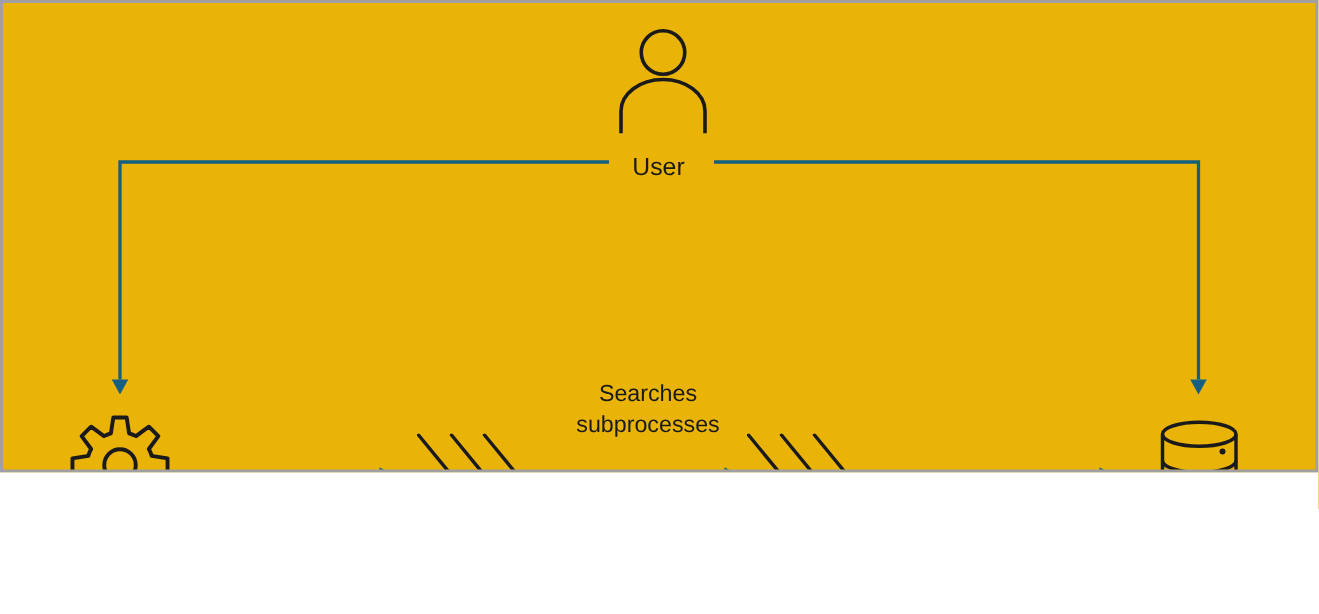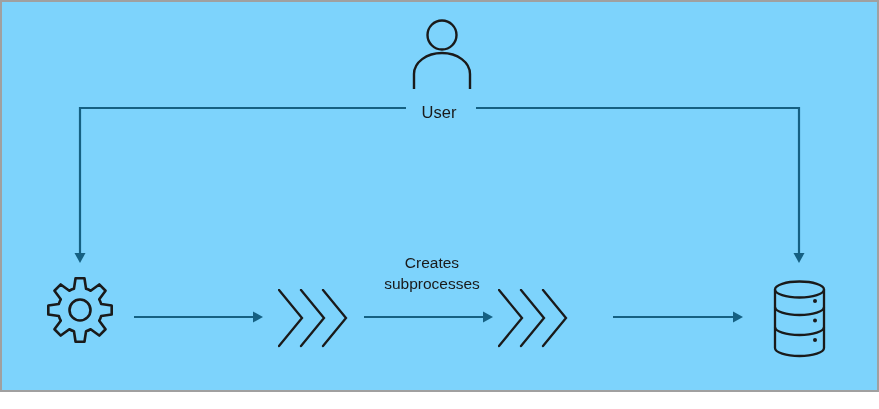--- a/index.html
+++ b/index.html
@@ -1,18 +1,18 @@
 <!DOCTYPE html>
 <html><head>
 <meta charset="utf-8">
 <style>
   html,body{margin:0;padding:0;background:#fff;}
   .canvas{
-    position:relative;width:879px;height:392px;box-sizing:border-box;
-    background:#7dd3fc;border:2px solid #a0a0a0;overflow:hidden;
+    position:relative;width:879px;height:315px;box-sizing:border-box;
+    background:#eab308;border:2px solid #a0a0a0;overflow:hidden;
     font-family:"Liberation Sans",sans-serif;color:#1a1a1a;
   }
   .layer{position:absolute;left:0;top:0;}
   .label{
     position:absolute;transform:translate(-50%,-50%);
     text-align:center;white-space:pre-line;
     font-size:15.5px;line-height:21px;color:#1a1a1a;
   }
   .label.user{font-size:16.5px;}
   .connector{stroke:#156082;stroke-width:2.2;fill:none;}
@@ -88,19 +88,19 @@
     <circle cx="43" cy="21" r="2" fill="#1a1a1a"></circle>
     <circle cx="43" cy="40.5" r="2" fill="#1a1a1a"></circle>
     <circle cx="43" cy="60" r="2" fill="#1a1a1a"></circle>
   </svg>
 
   <div class="label user" style="left:437px;top:110px">User</div>
 
 
 
 
-  <div class="label" style="left:430px;top:271px">Creates
+  <div class="label" style="left:430px;top:271px">Searches
 subprocesses</div>
 
 
 
 
 </div>
 
 </body></html>

